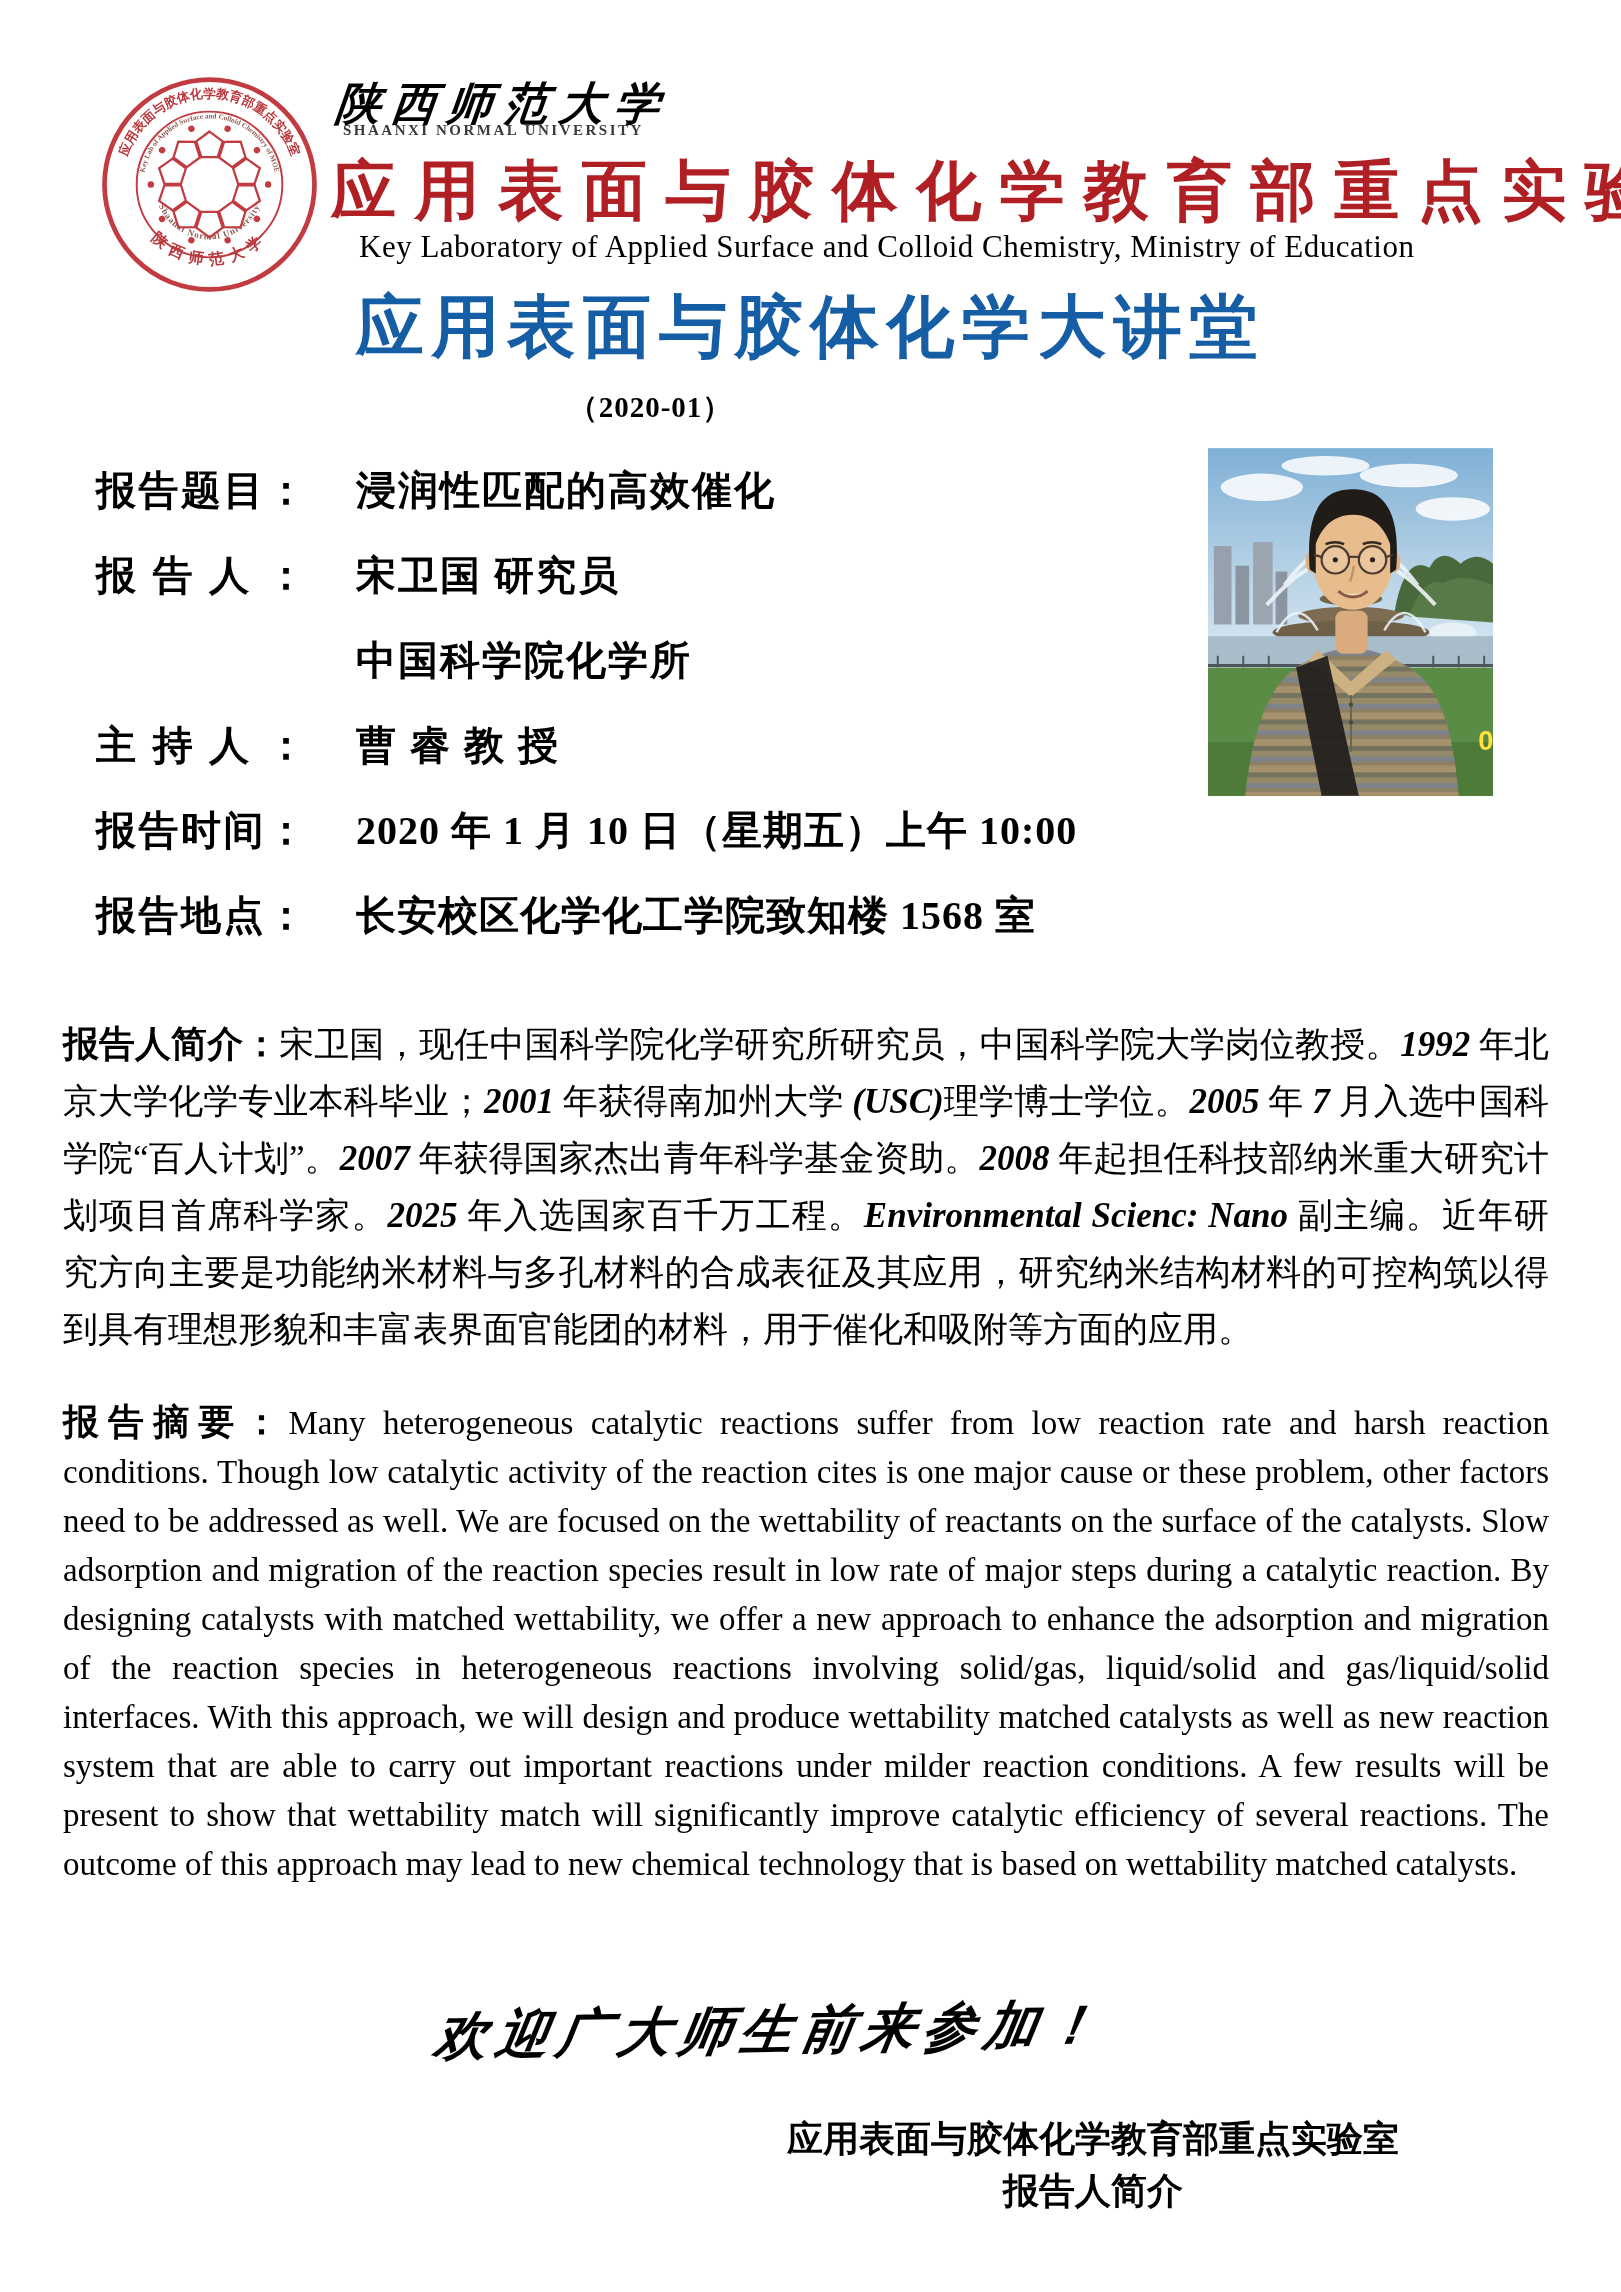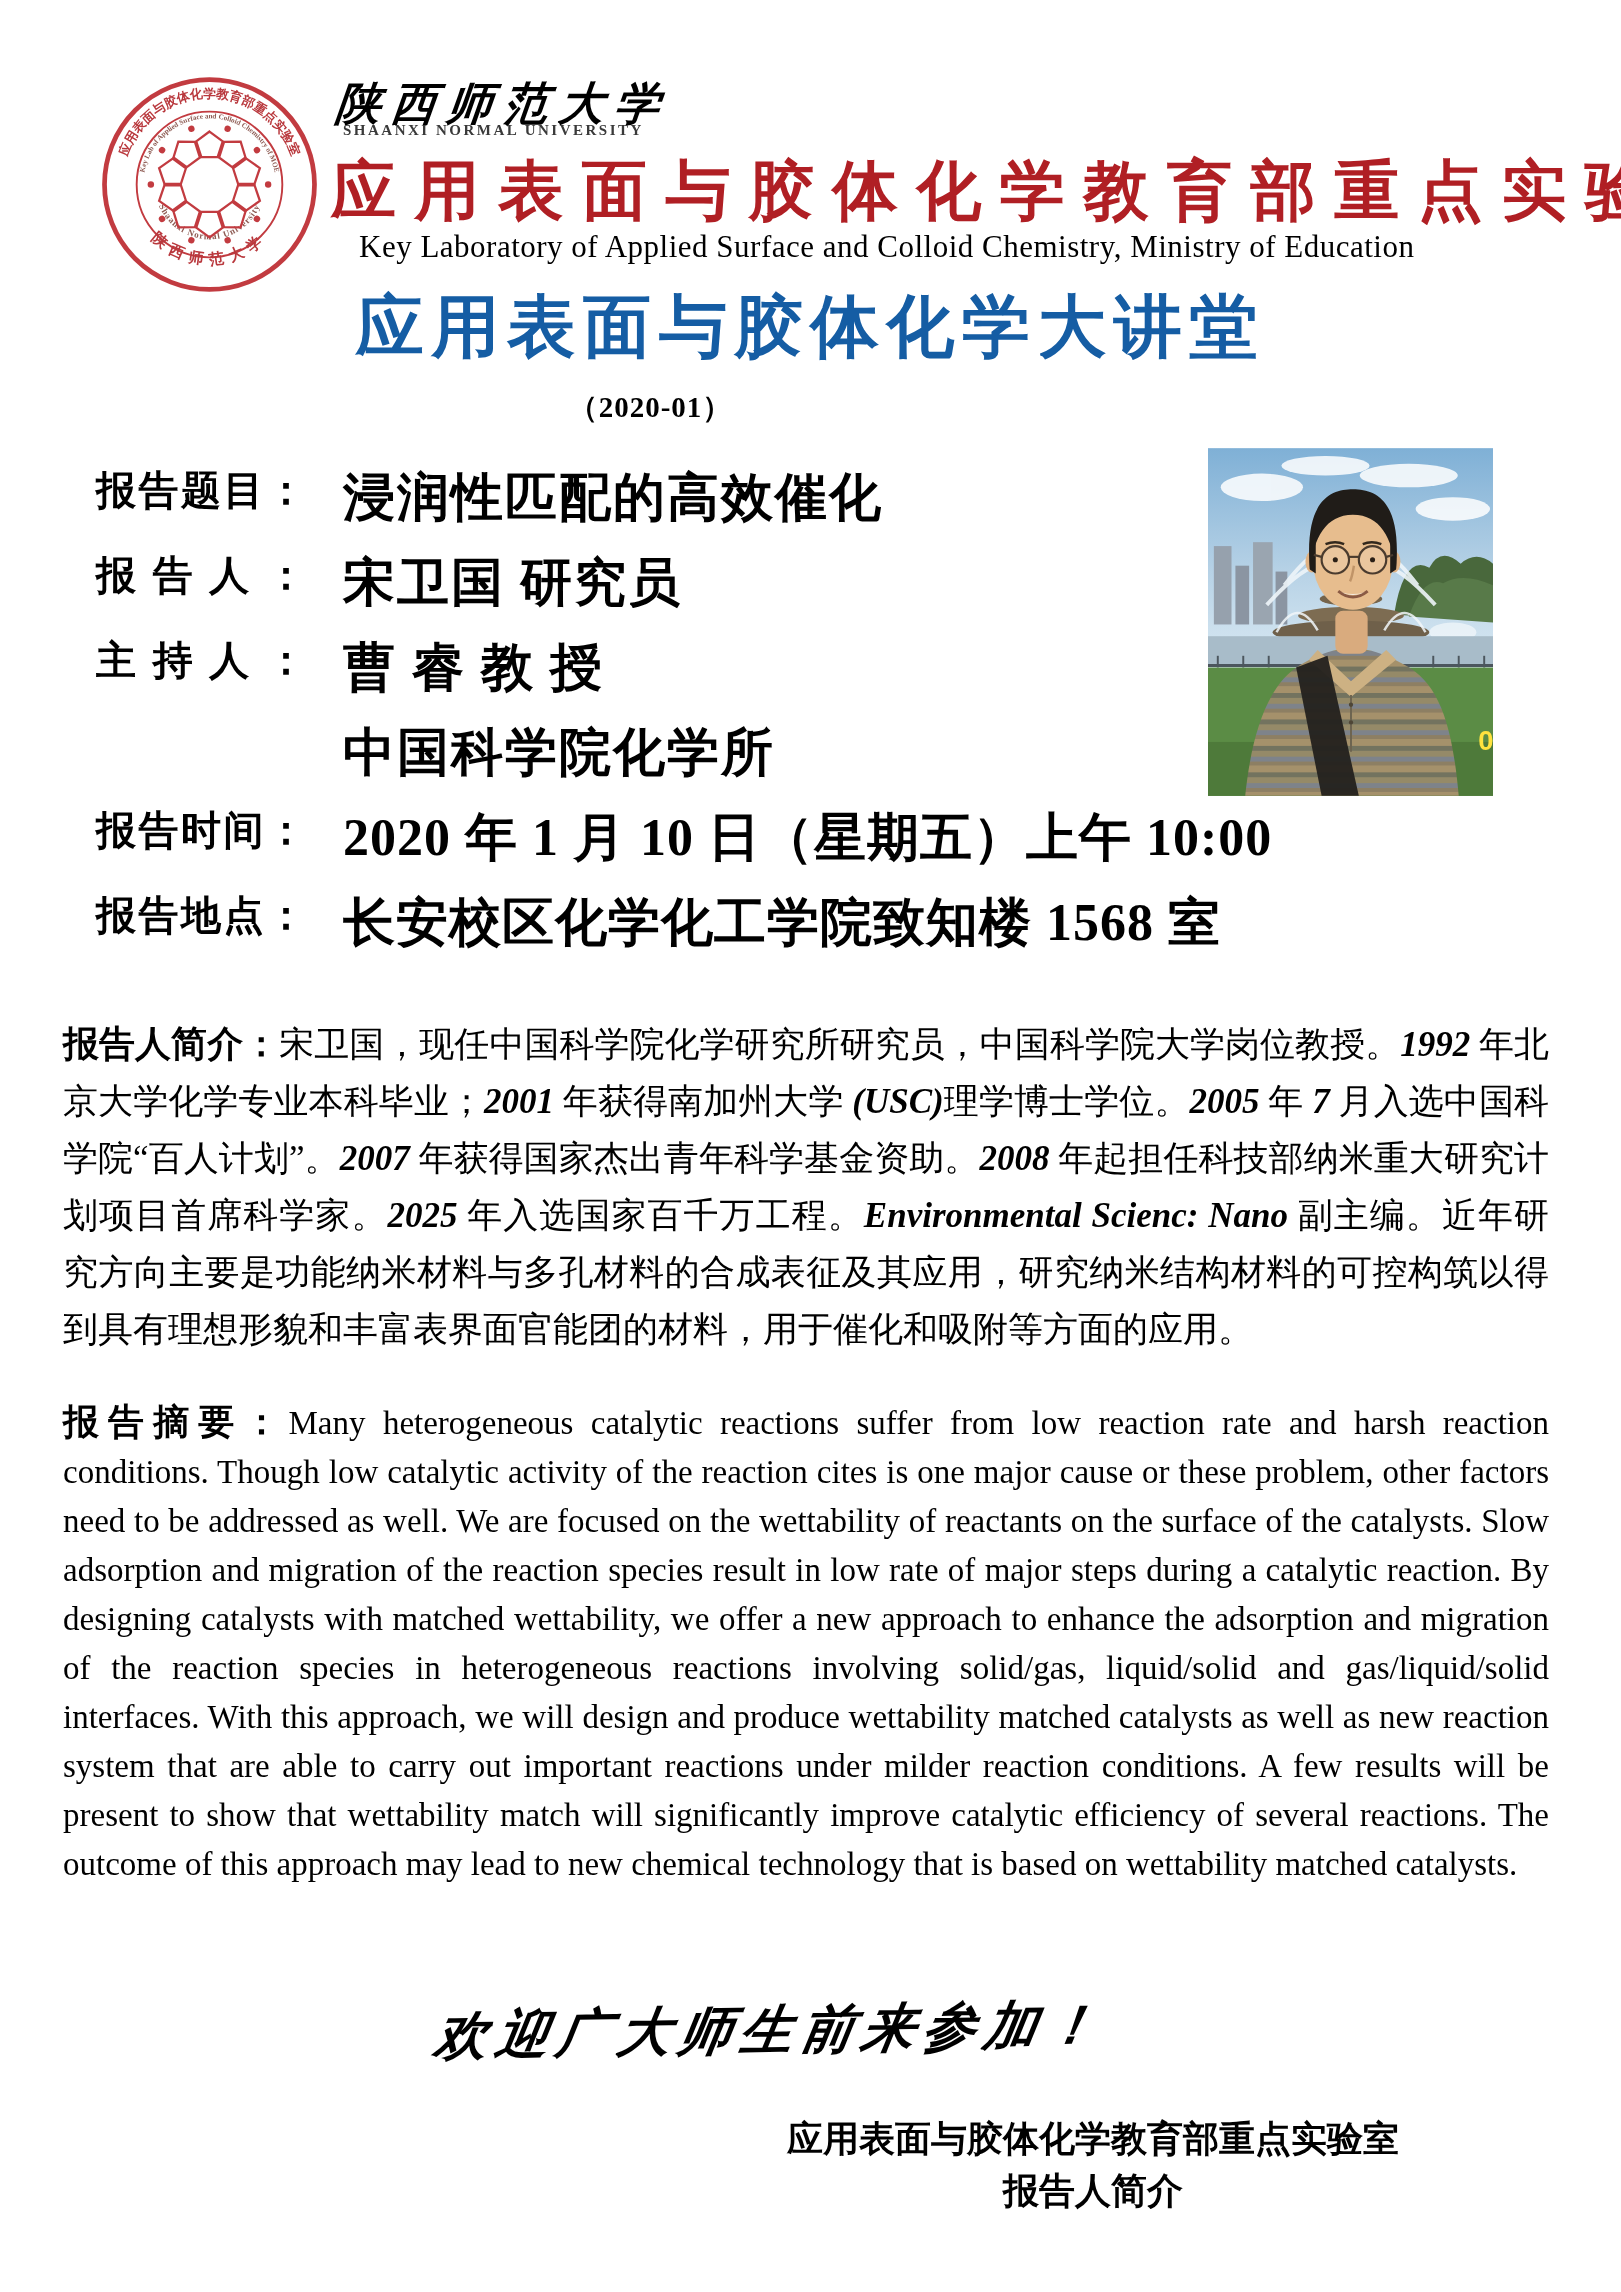--- a/index.html
+++ b/index.html
@@ -39,22 +39,22 @@
   }
   
   .details{position:absolute;left:96px;top:463px;width:1098px;}
   .row{height:85px;white-space:nowrap;}
   .row-label{
     display:inline-block;width:210px;vertical-align:top;
     font-family:"Liberation Sans", sans-serif;font-weight:700;font-size:40px;
     text-align:justify;text-align-last:justify;
   }
   .row-value{
-    display:inline-block;margin-left:33px;vertical-align:top;
-    font-family:"Liberation Serif", serif;font-weight:600;font-size:52px;letter-spacing:2px;
+    display:inline-block;margin-left:46px;vertical-align:top;
+    font-family:"Liberation Serif", serif;font-weight:600;font-size:40px;letter-spacing:2px;
   }
   .row-value.strong{font-weight:700;font-family:"Liberation Serif", serif;letter-spacing:1px;}
   
   .photo{position:absolute;left:1208px;top:448px;width:285px;height:348px;}
   
   .para{
     position:absolute;left:63px;width:1486px;text-align:justify;
     font-family:"Liberation Serif", serif;font-size:35px;
   }
   .para .plabel{font-family:"Liberation Sans", sans-serif;font-weight:700;font-size:36px;}
@@ -137,26 +137,26 @@
   <div class="details">
     <div class="row">
       <span class="row-label">报告题目：</span>
       <span class="row-value">浸润性匹配的高效催化</span>
     </div>
     <div class="row">
       <span class="row-label">报告人：</span>
       <span class="row-value">宋卫国  研究员</span>
     </div>
     <div class="row">
+      <span class="row-label"></span>
+      <span class="row-value">中国科学院化学所</span>
+    </div>
+    <div class="row">
       <span class="row-label">主持人：</span>
       <span class="row-value">曹 睿 教 授</span>
-    </div>
-    <div class="row">
-      <span class="row-label"></span>
-      <span class="row-value">中国科学院化学所</span>
     </div>
     <div class="row">
       <span class="row-label">报告时间：</span>
       <span class="row-value strong">2020 年 1 月 10 日（星期五）上午 10:00</span>
     </div>
     <div class="row">
       <span class="row-label">报告地点：</span>
       <span class="row-value strong">长安校区化学化工学院致知楼 1568 室</span>
     </div>
   </div>

